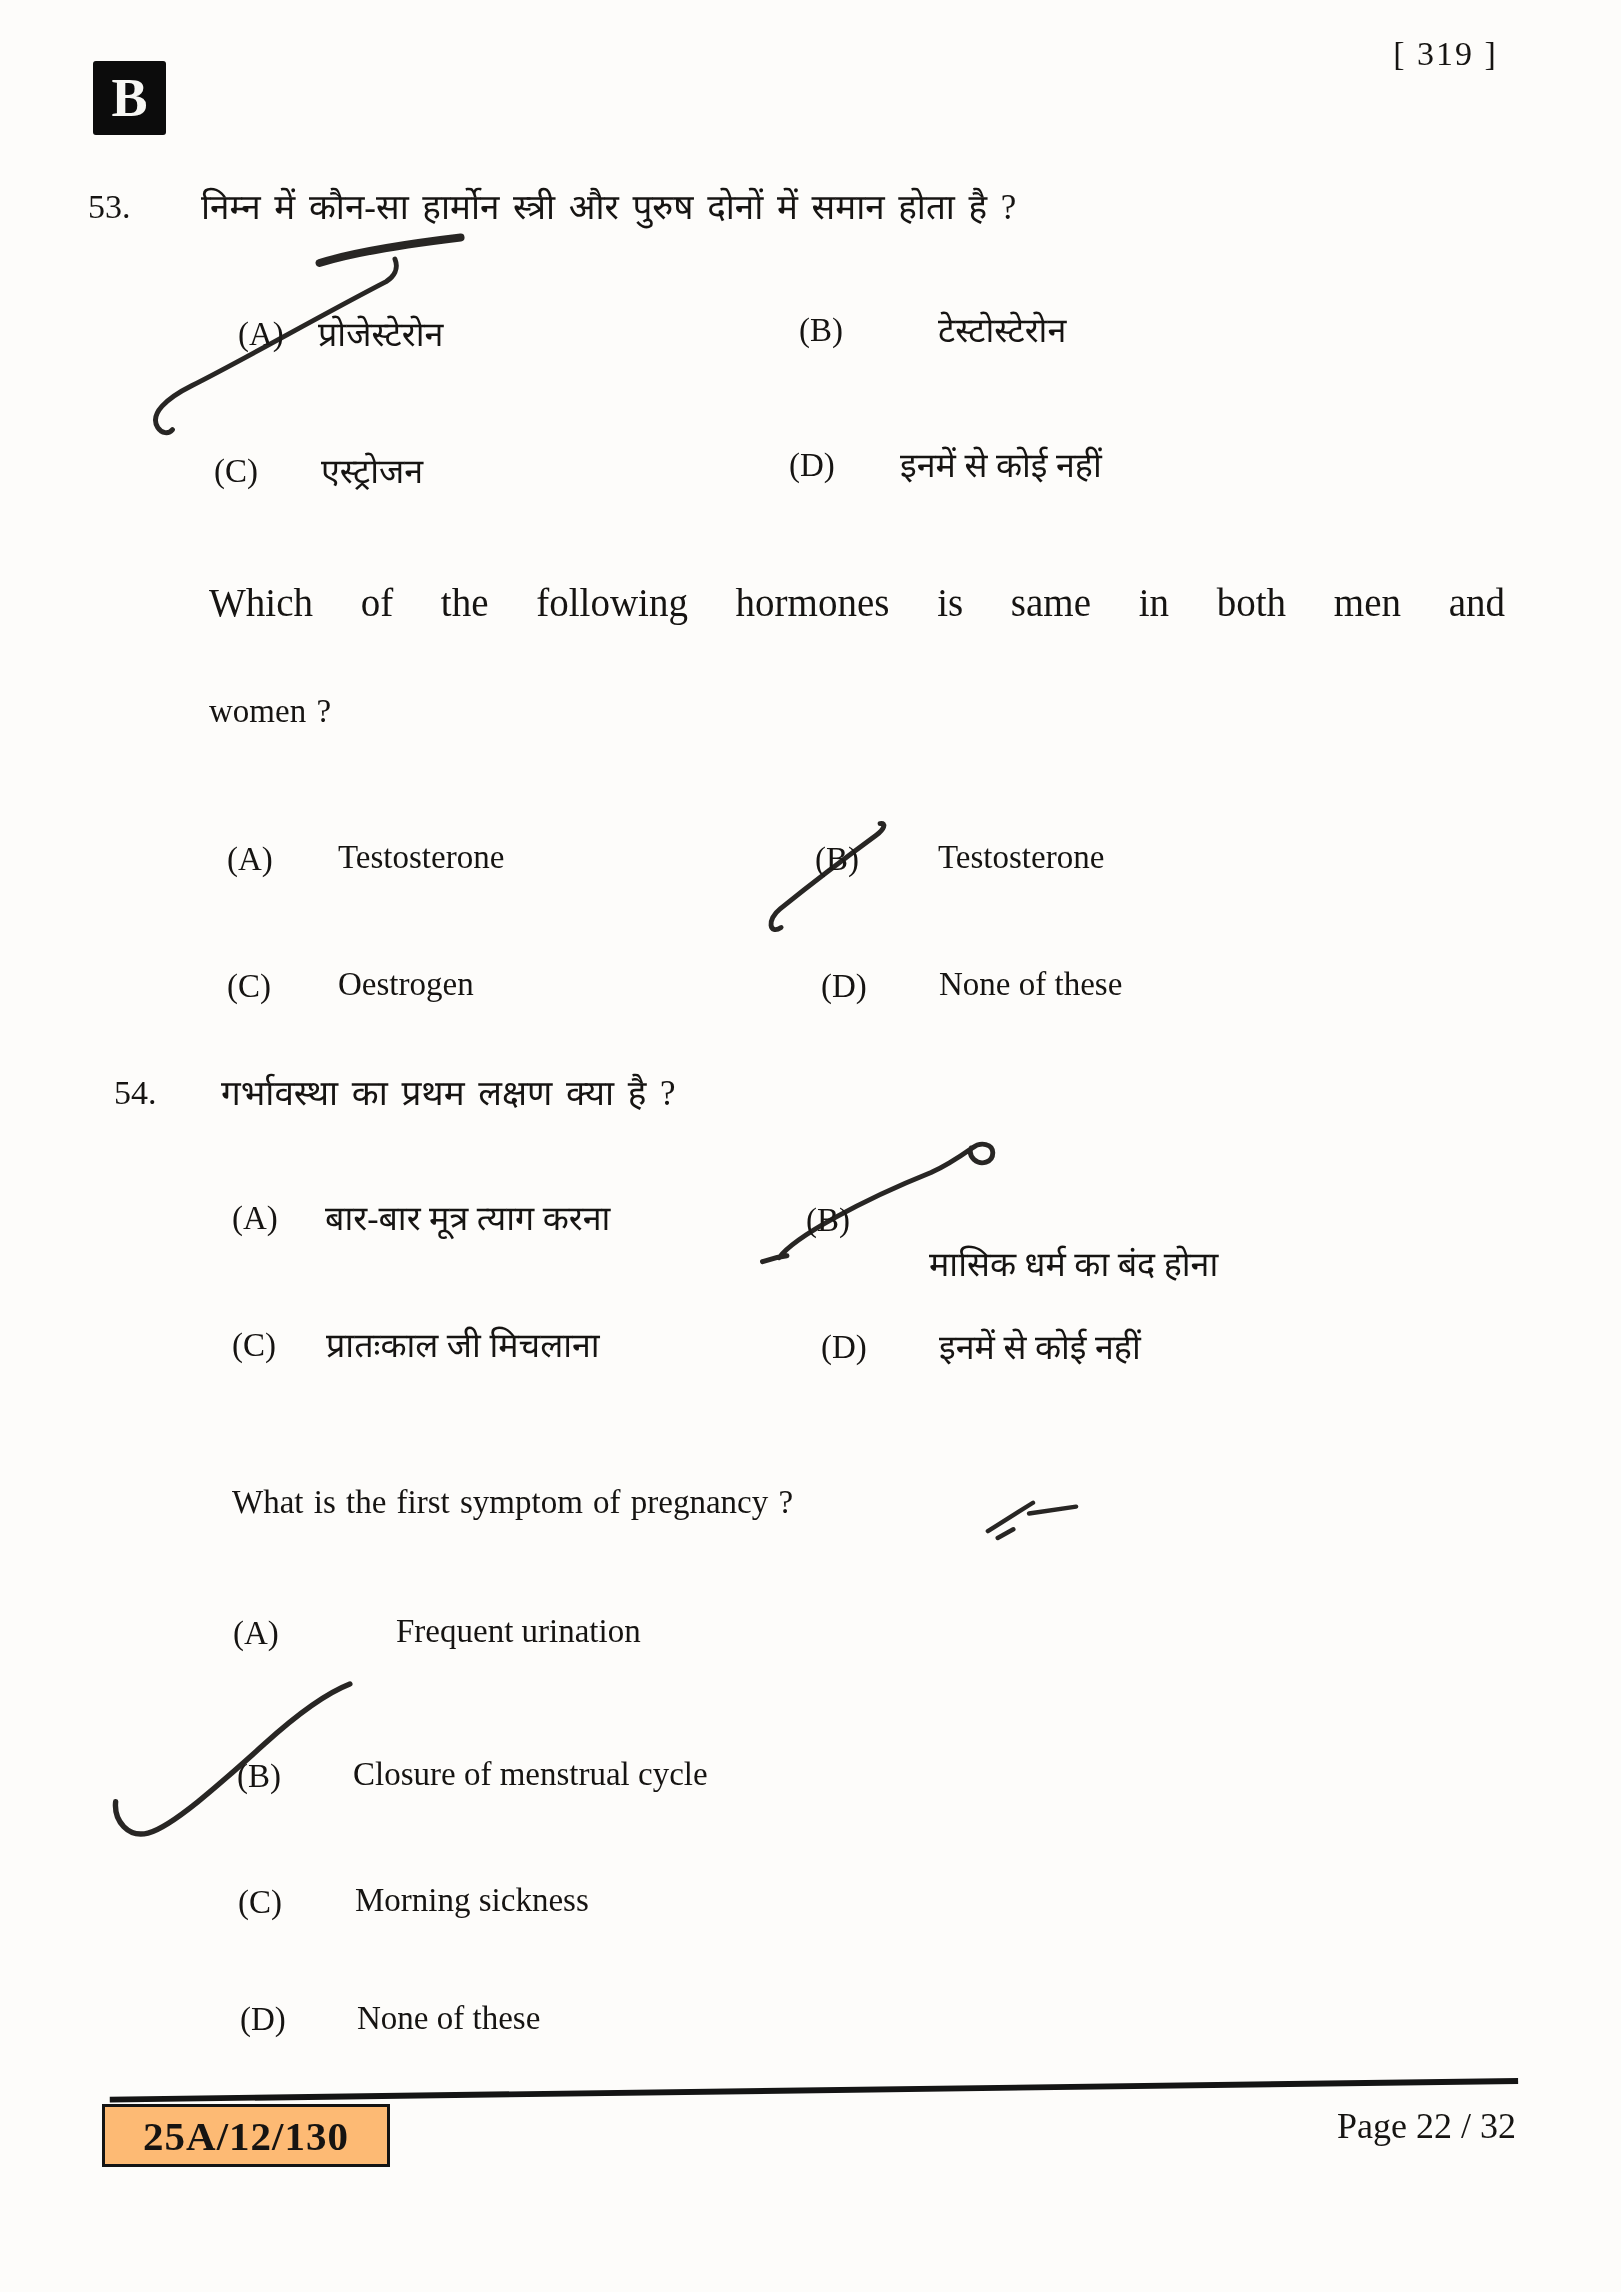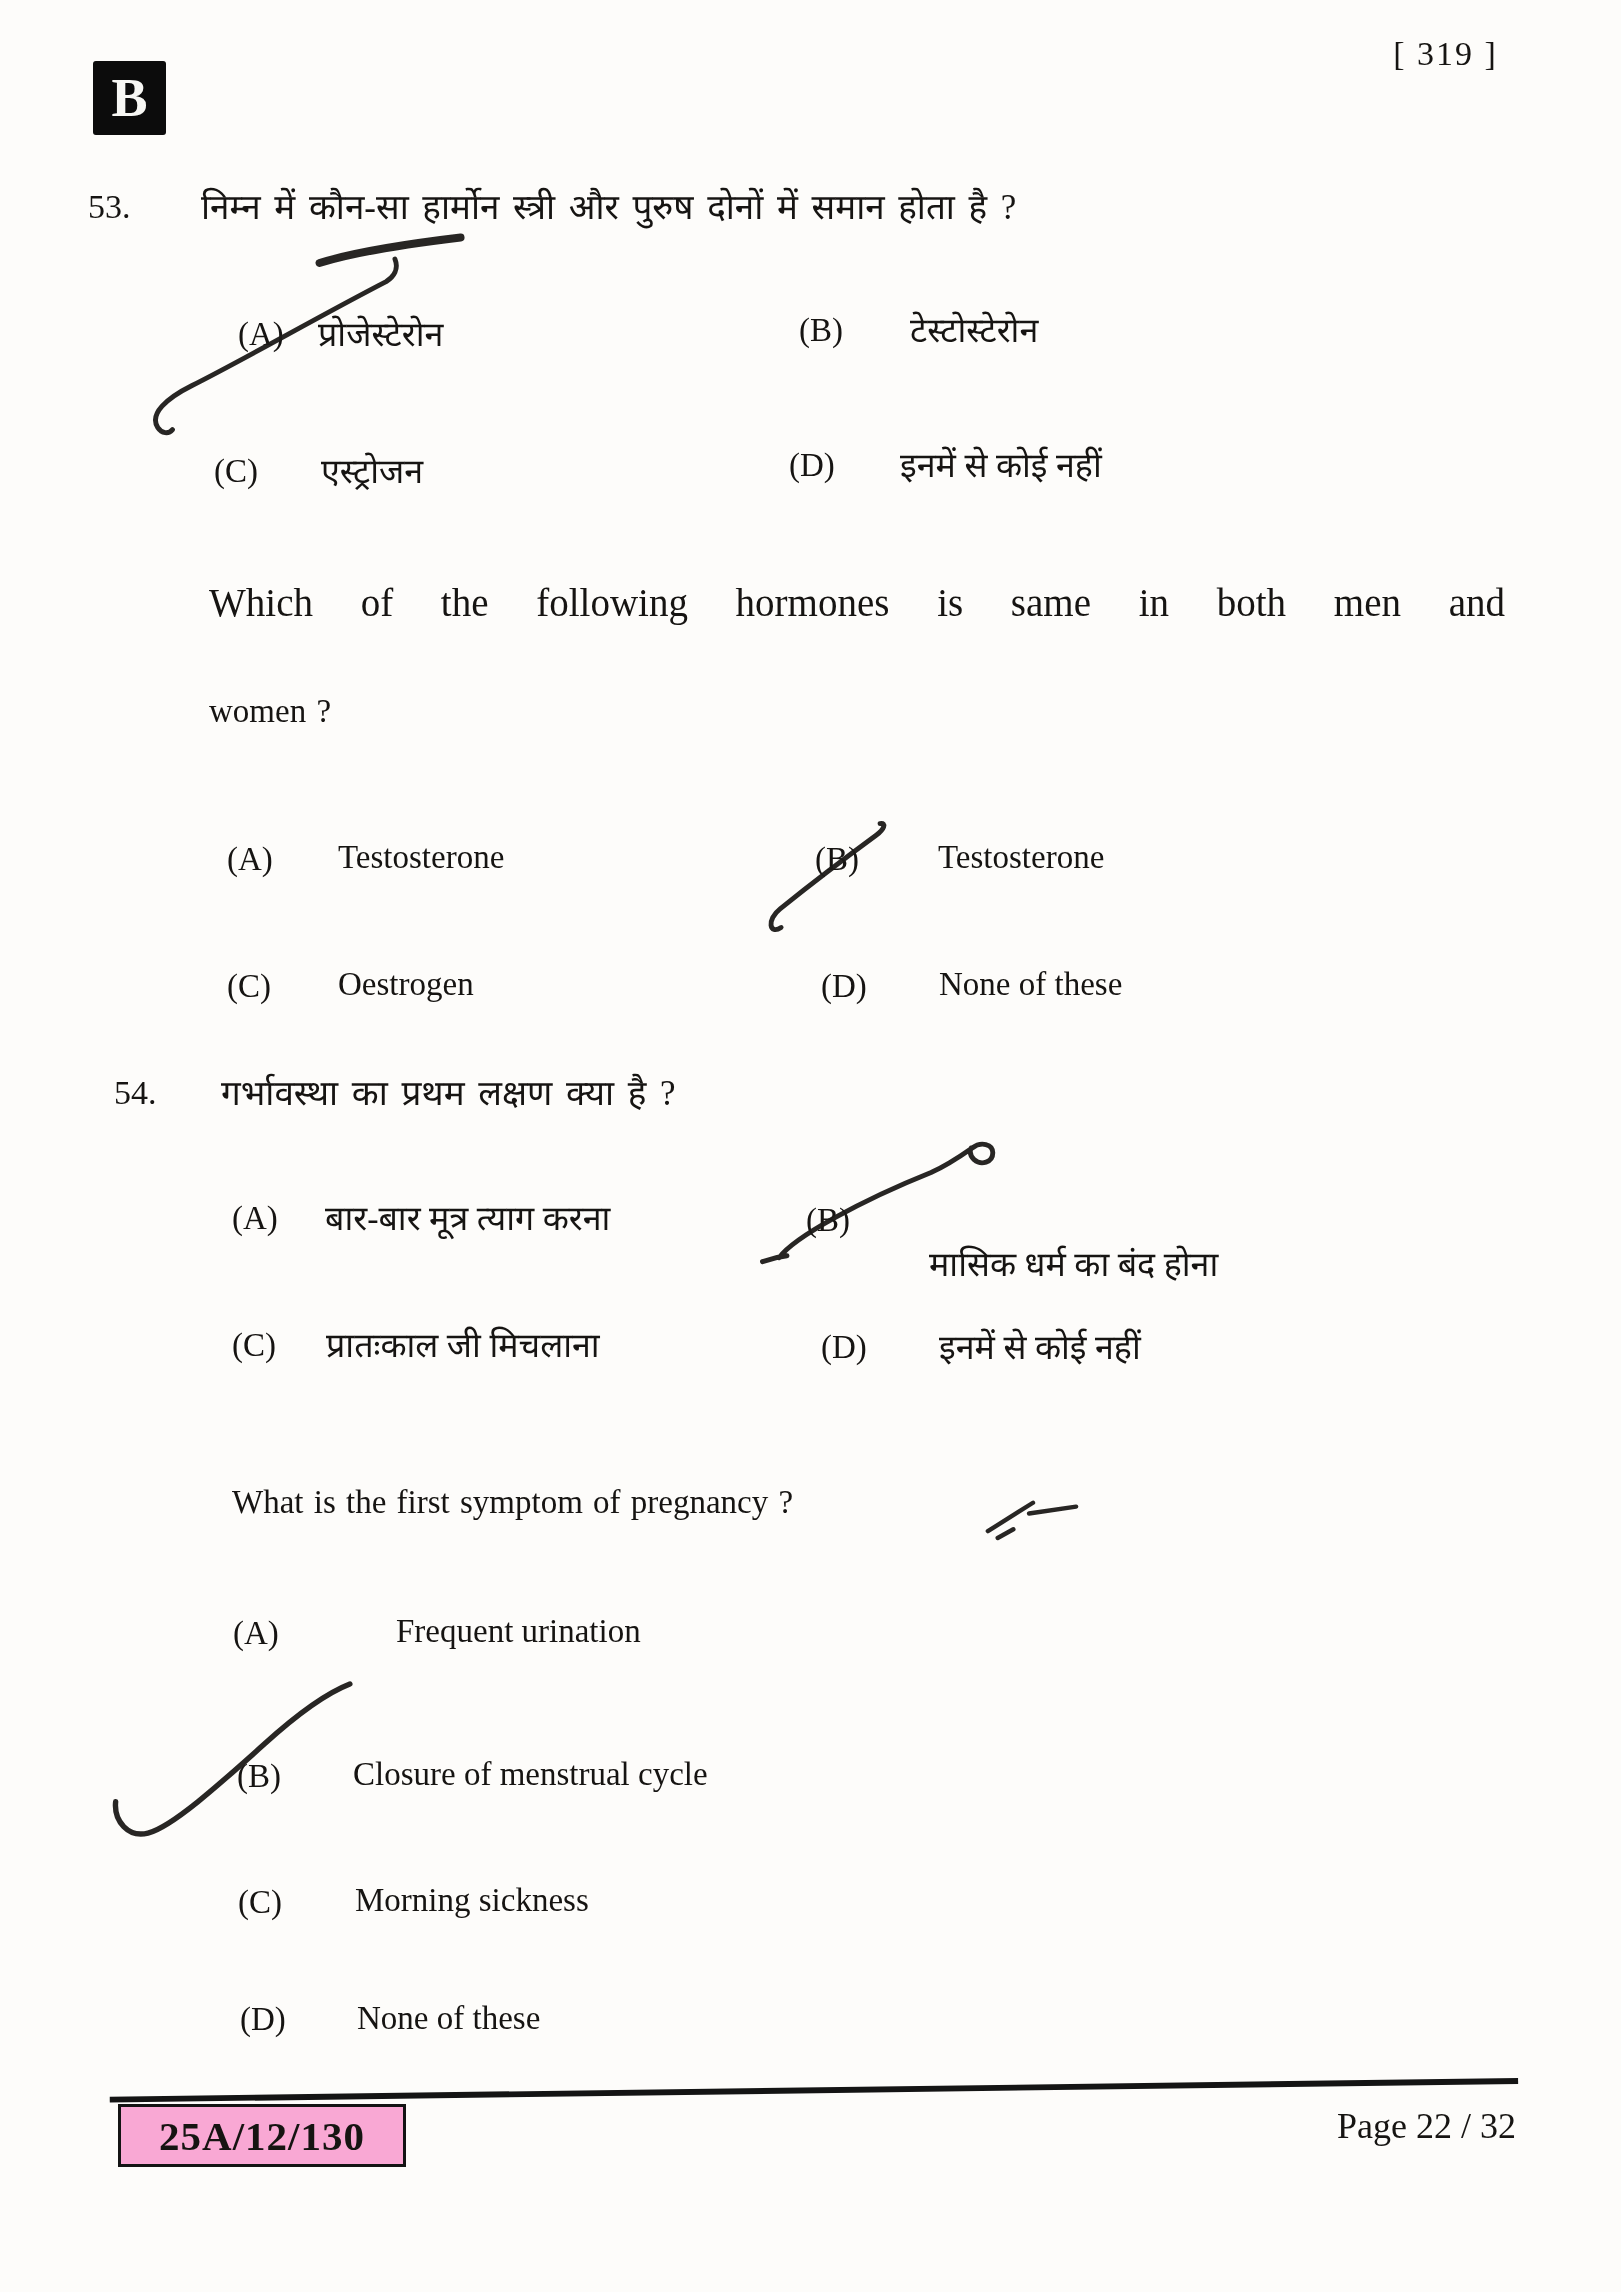--- a/index.html
+++ b/index.html
@@ -23,22 +23,22 @@
   .opt-label { font-size:33px; }
   .opt-text-hi { font-size:34px; }
   .opt-text-en { font-size:33px; }
   .q-en { font-size:33px; word-spacing:2px; }
   .q-en-justify {
     position:absolute; white-space:normal;
     text-align:justify; text-align-last:justify;
     font-size:39px;
   }
   .footer-codebox {
-    position:absolute; left:118px; top:2104px; width:282px; height:57px;
-    border:3.9px solid #141414; background:#f9a8d4;
+    position:absolute; left:102px; top:2104px; width:282px; height:57px;
+    border:3.9px solid #141414; background:#fdba74;
     display:flex; align-items:center; justify-content:center;
     font-size:41px; font-weight:bold; letter-spacing:1px;
   }
   .footer-page { left:1253px; top:2105px; width:263px; text-align:right; font-size:36px; }
   svg.overlay { position:absolute; left:0; top:0; pointer-events:none; }
   .pen { stroke:#1c1a18; fill:none; stroke-linecap:round; stroke-linejoin:round; opacity:.95; }
   .print-rule { stroke:#141414; fill:none; }
 </style>
 </head>
 <body>
@@ -49,21 +49,21 @@
     <span>B</span>
   </div>
   <div class="abs corner-number">[ 319 ]</div>
 
   <div class="abs q-number" style="left:88px; top:188px;">53.</div>
   <div class="abs q-hindi" style="left:201px; top:182px;">निम्न में  कौन-सा हार्मोन स्त्री और पुरुष दोनों में समान होता है ?</div>
 
   <div class="abs opt-label" style="left:238px; top:316px;">(A)</div>
   <div class="abs opt-text-hi" style="left:318px; top:310px;">प्रोजेस्टेरोन</div>
   <div class="abs opt-label" style="left:799px; top:312px;">(B)</div>
-  <div class="abs opt-text-hi" style="left:910px; top:306px;">टेस्टोस्टेरोन</div>
+  <div class="abs opt-text-hi" style="left:938px; top:306px;">टेस्टोस्टेरोन</div>
   <div class="abs opt-label" style="left:214px; top:453px;">(C)</div>
   <div class="abs opt-text-hi" style="left:321px; top:447px;">एस्ट्रोजन</div>
   <div class="abs opt-label" style="left:789px; top:447px;">(D)</div>
   <div class="abs opt-text-hi" style="left:900px; top:441px;">इनमें से कोई नहीं</div>
 
   <div class="q-en-justify" style="left:209px; top:580px; width:1296px;">Which of the following hormones is same in both men and</div>
   <div class="abs q-en" style="left:209px; top:693px;">women ?</div>
 
   <div class="abs opt-label" style="left:227px; top:841px;">(A)</div>
   <div class="abs opt-text-en" style="left:338px; top:839px;">Testosterone</div>

